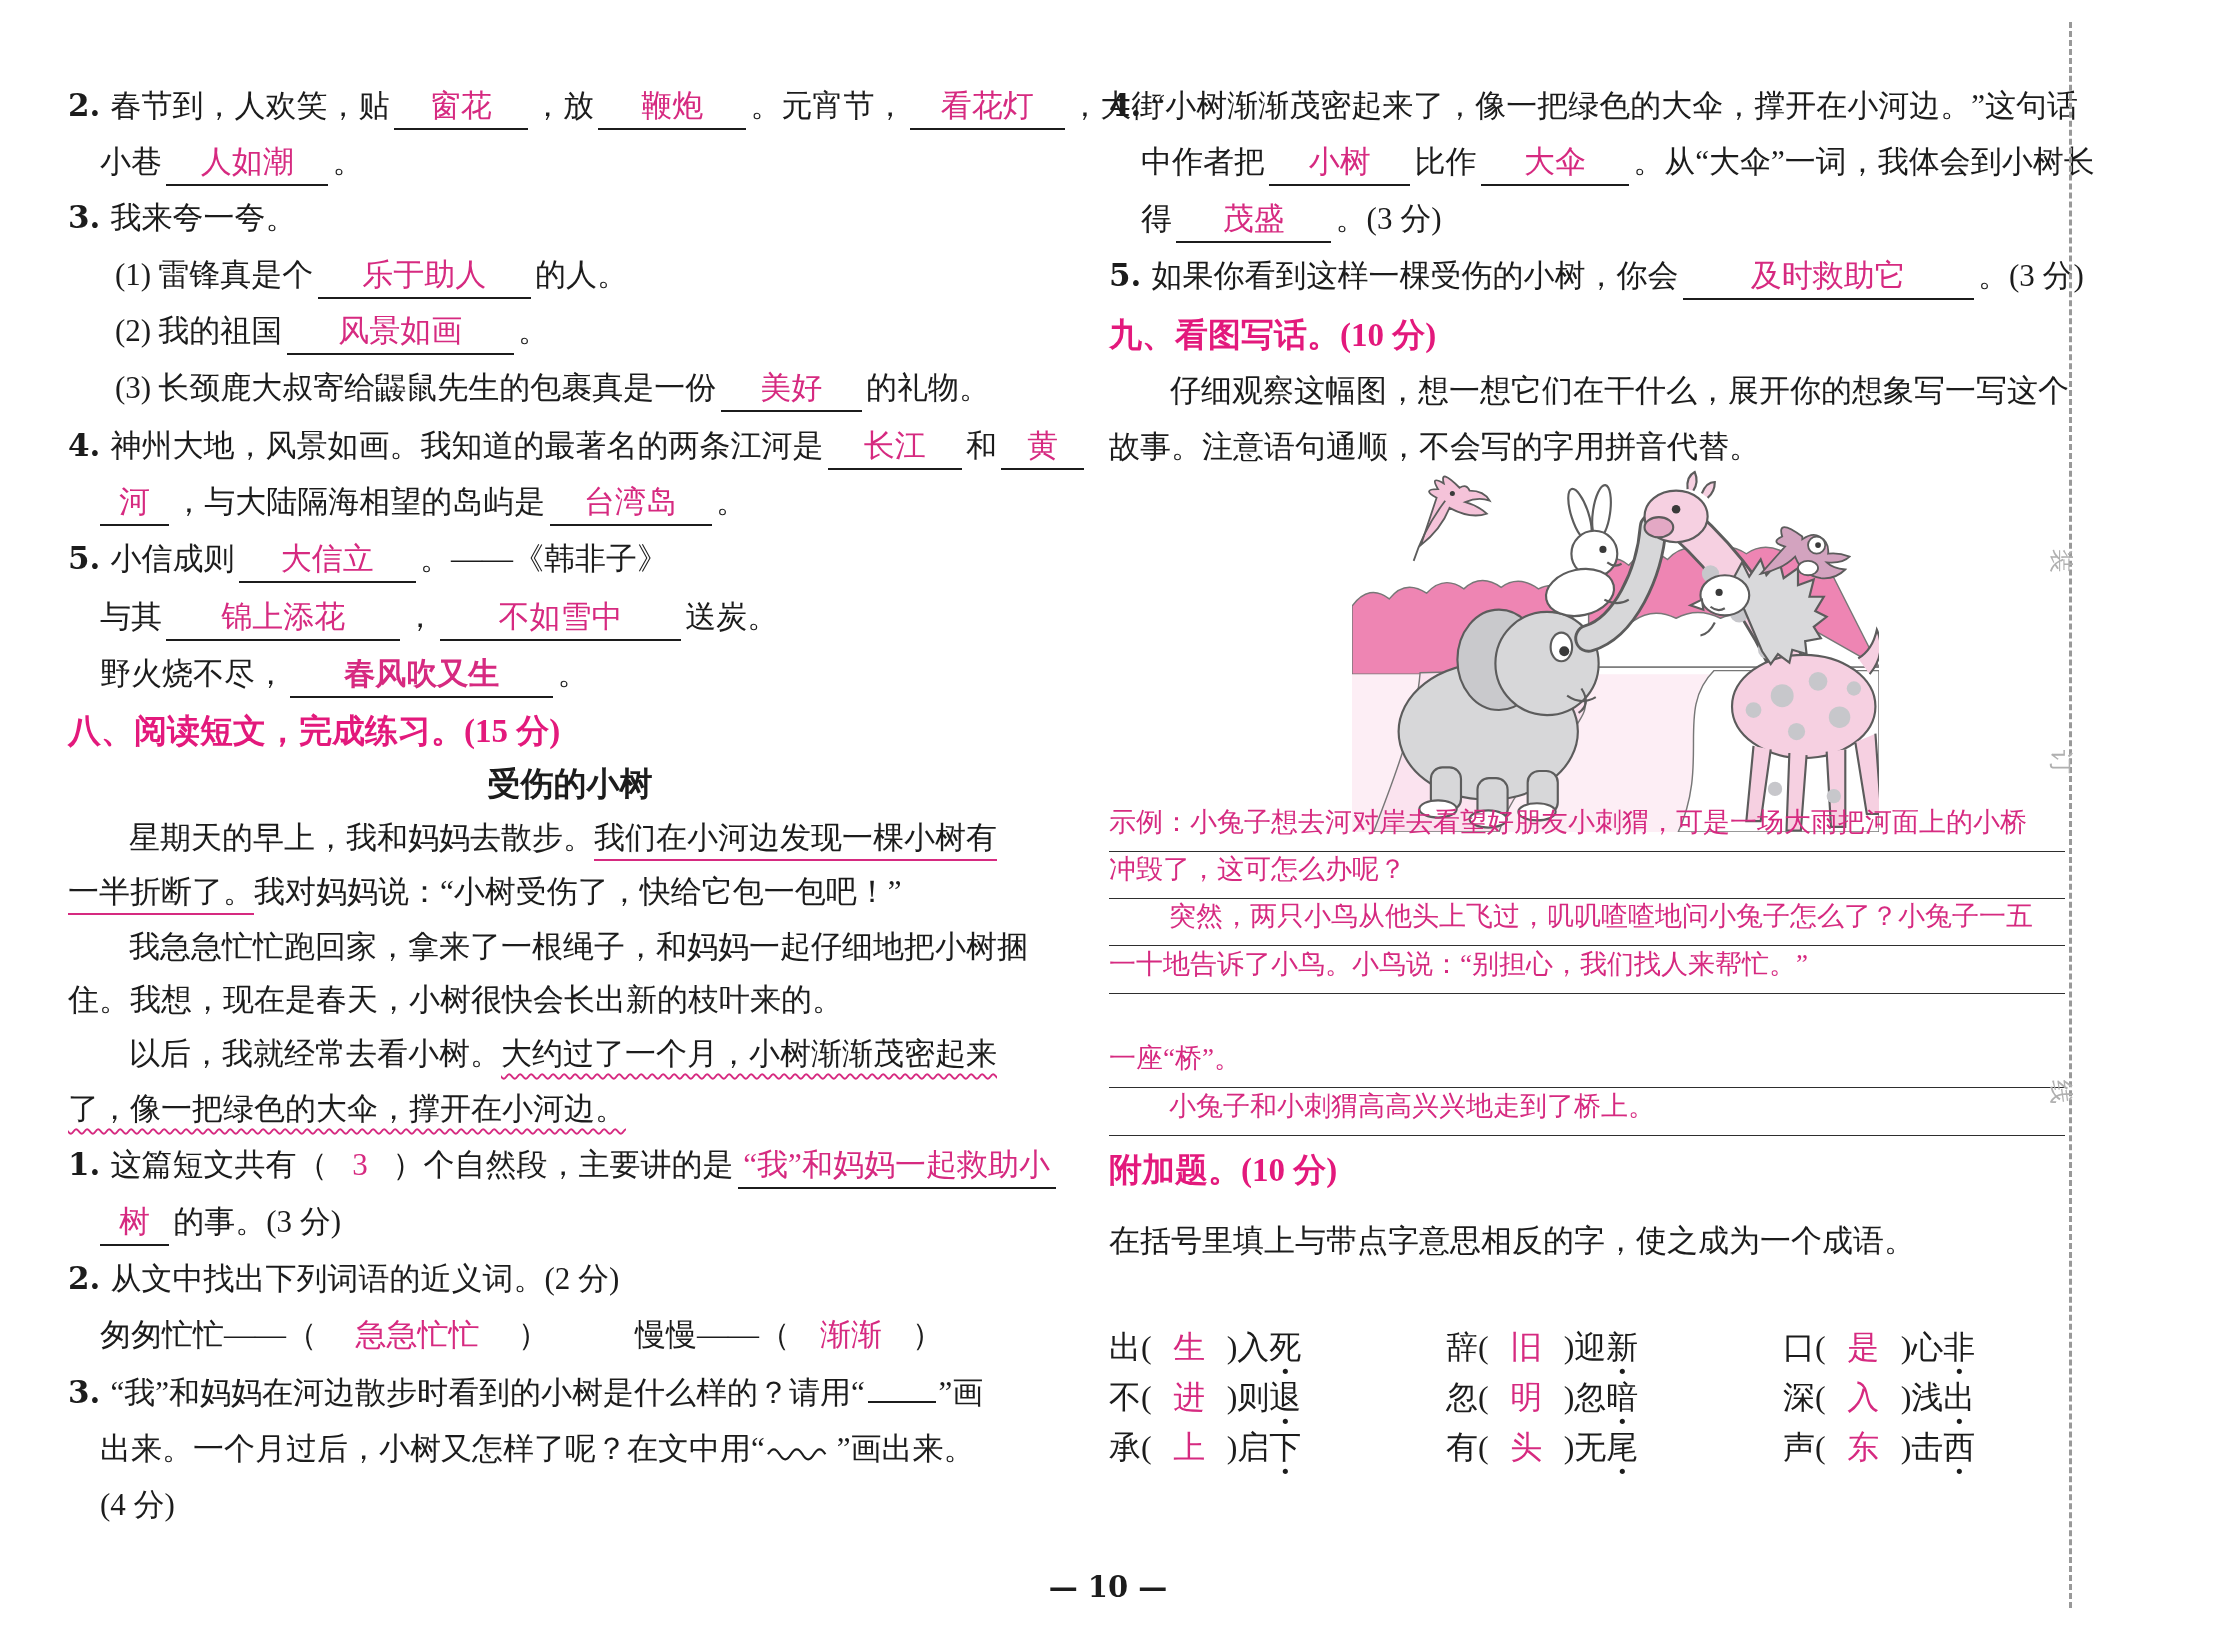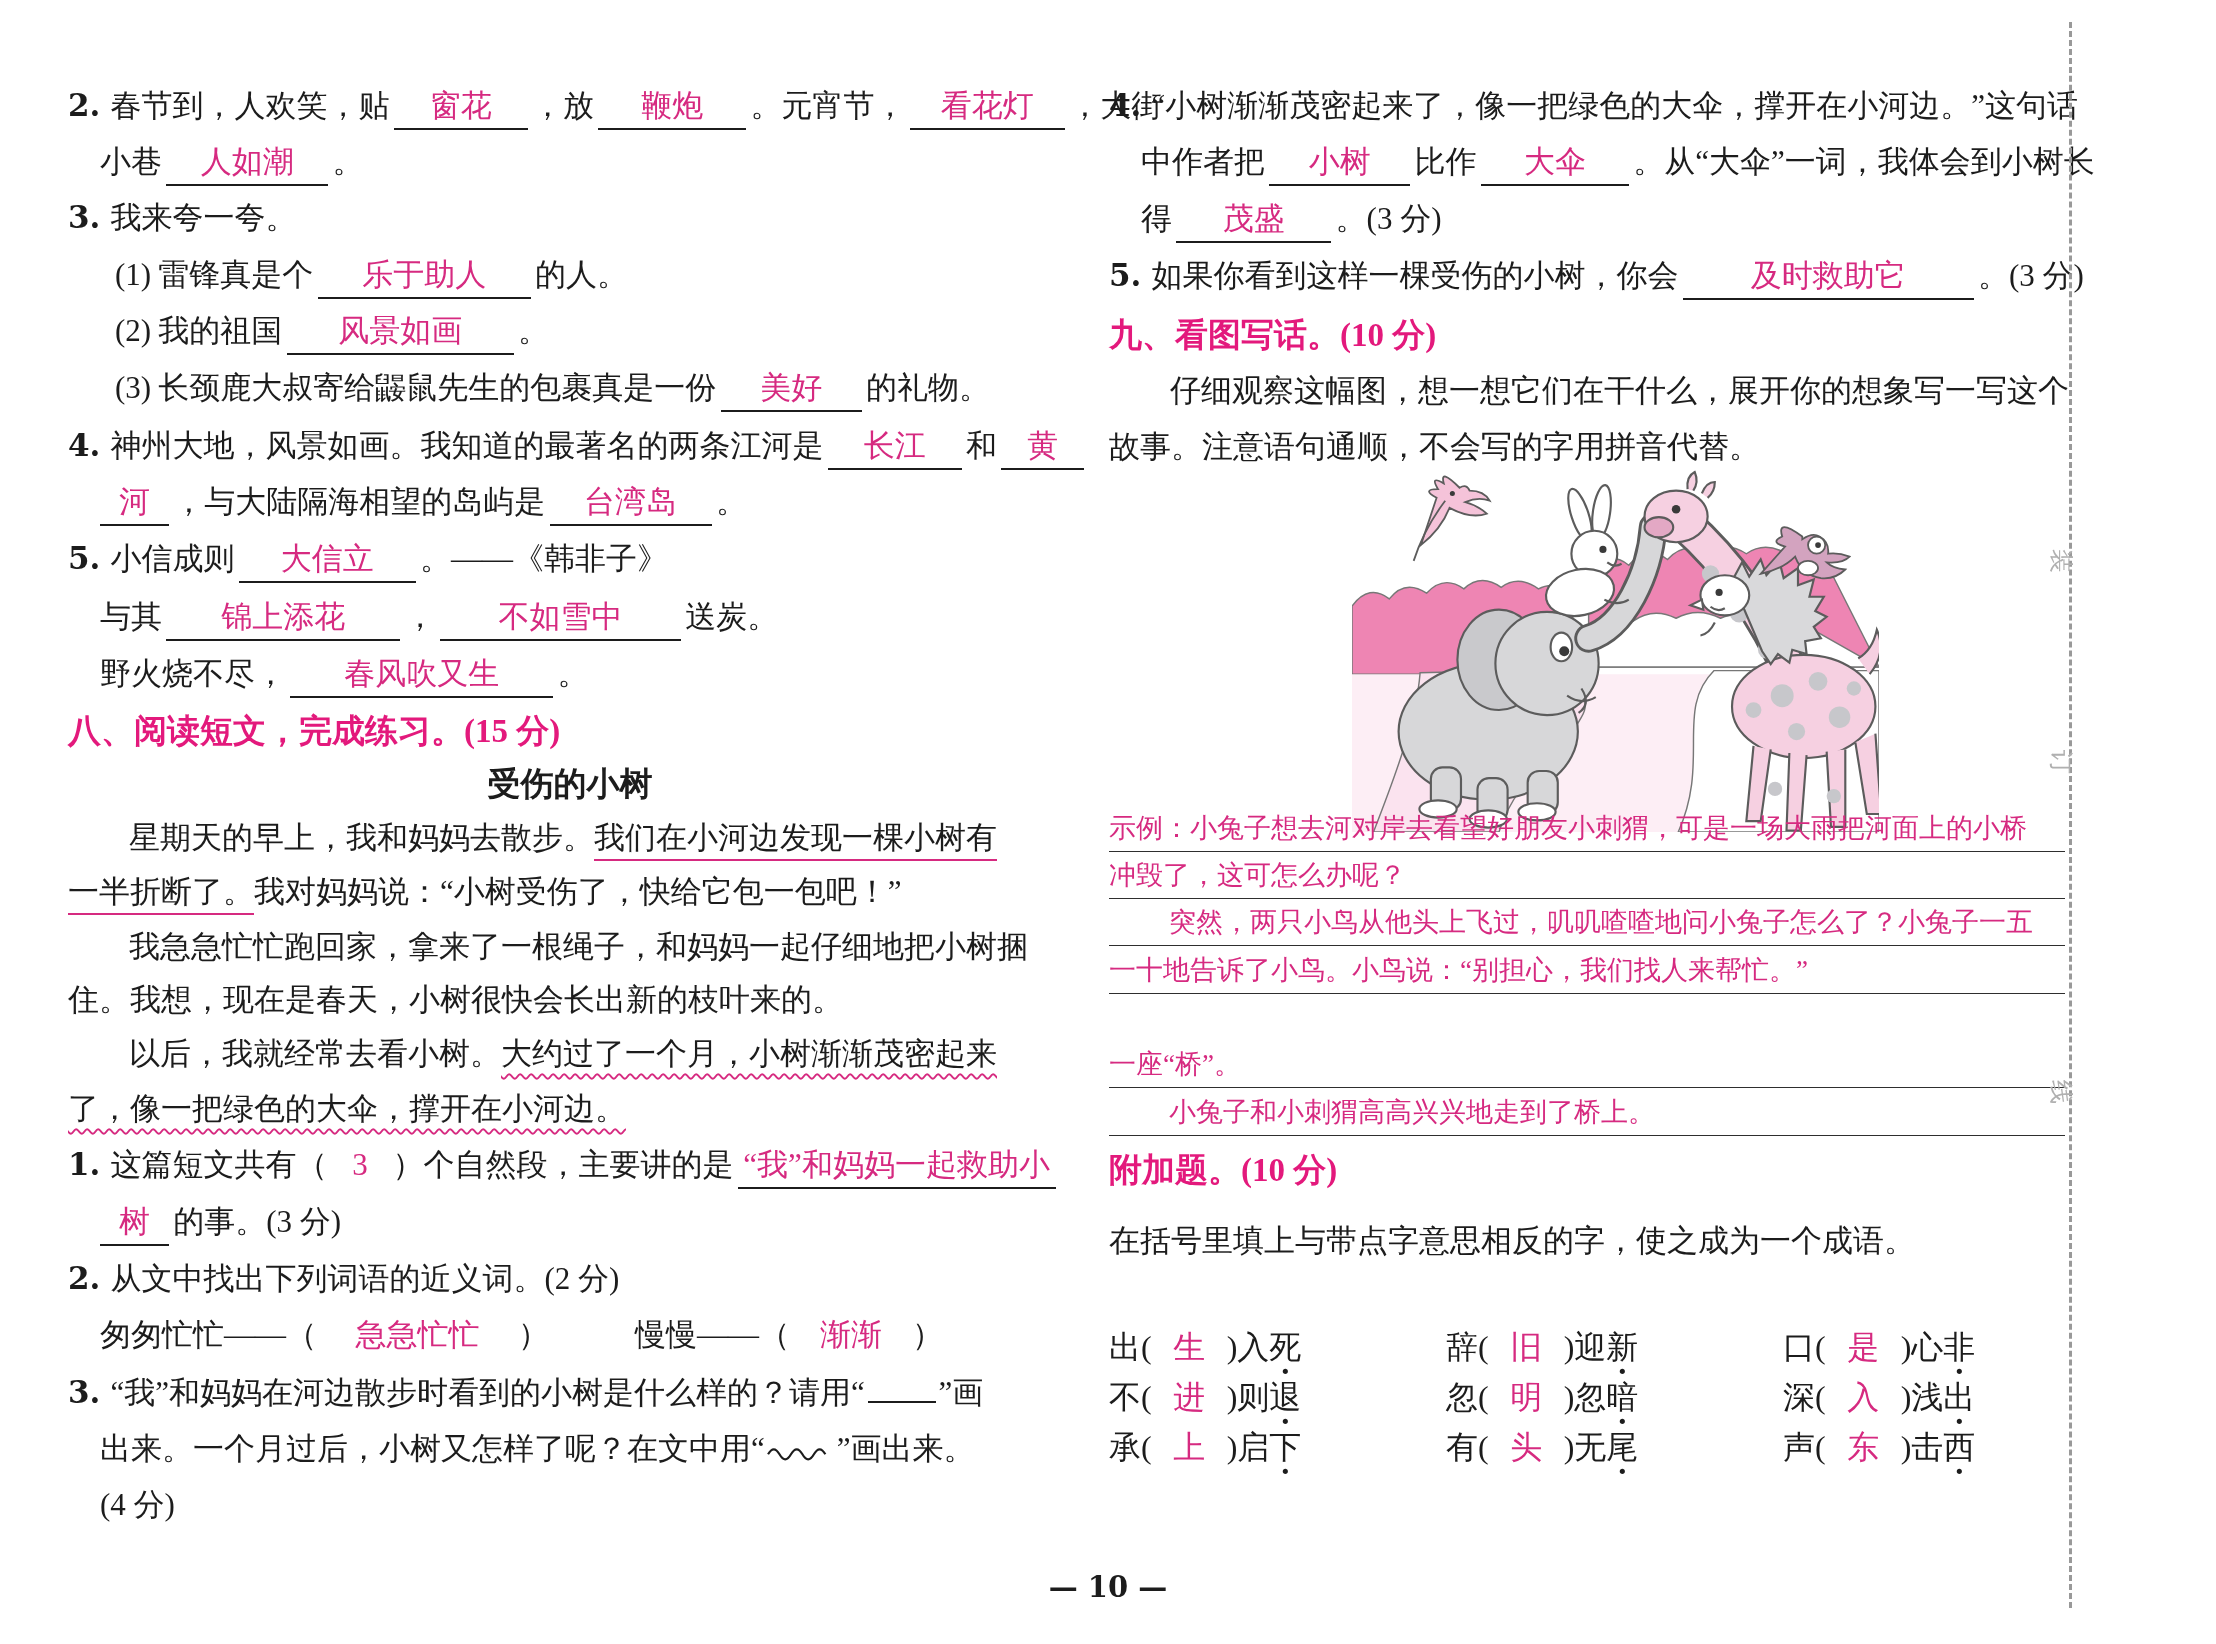--- a/index.html
+++ b/index.html
@@ -52,21 +52,21 @@
     text-decoration:underline;
     text-decoration-style:wavy;
     text-decoration-color:var(--pink);
     text-decoration-thickness:2.2px;
     text-underline-offset:8.6px;
   }
   .wline{
     position:absolute;left:1109px;width:956px;height:47px;
     border-bottom:1.4px solid #2e2e2e;
     font-size:27px;color:var(--pink);
-    display:flex;align-items:center;
+    display:flex;align-items:flex-start;
     white-space:nowrap;overflow:visible;
   }
   .wline.ind span{padding-left:60px;}
   .irow{position:absolute;font-size:32px;white-space:nowrap;}
   .iitem{position:absolute;top:0;}
   .ians{color:var(--pink);display:inline-block;min-width:75px;text-align:center;}
   .dotted{position:relative;display:inline-block;}
   .dotted::after{
     content:"·";
     position:absolute;left:50%;bottom:-0.62em;
@@ -122,21 +122,21 @@
     <span class="ans" style="min-width:43px;margin-left:0;">河</span><span class="t">，与大陆隔海相望的岛屿是</span><span class="ans" style="min-width:136px;">台湾岛</span><span class="t">。</span>
   </div>
 
   <div class="row" style="left:68px;top:538px;">
     <span class="num">5.</span><span class="t">小信成则</span><span class="ans" style="min-width:151px;">大信立</span><span class="t">。——《韩非子》</span>
   </div>
   <div class="row" style="left:100px;top:596px;">
     <span class="t">与其</span><span class="ans" style="min-width:208px;">锦上添花</span><span class="t">，</span><span class="ans" style="min-width:215px;">不如雪中</span><span class="t">送炭。</span>
   </div>
   <div class="row" style="left:100px;top:653px;">
-    <span class="t">野火烧不尽，</span><span class="ans" style="min-width:237px;">春风吹又生</span><span class="t">。</span>
+    <span class="t">野火烧不尽，</span><span class="ans" style="min-width:237px;font-weight:bold;">春风吹又生</span><span class="t">。</span>
   </div>
 
   <div class="row sec" style="left:68px;top:709px;">八、阅读短文，完成练习。(15 分)</div>
 
   <div class="row" style="left:68px;top:762px;width:1004px;text-align:center;">
     <span class="ptitle">受伤的小树</span>
   </div>
   <div class="row" style="left:129px;top:817px;">
     <span class="t">星期天的早上，我和妈妈去散步。</span><span class="t plu">我们在小河边发现一棵小树有</span>
   </div>

